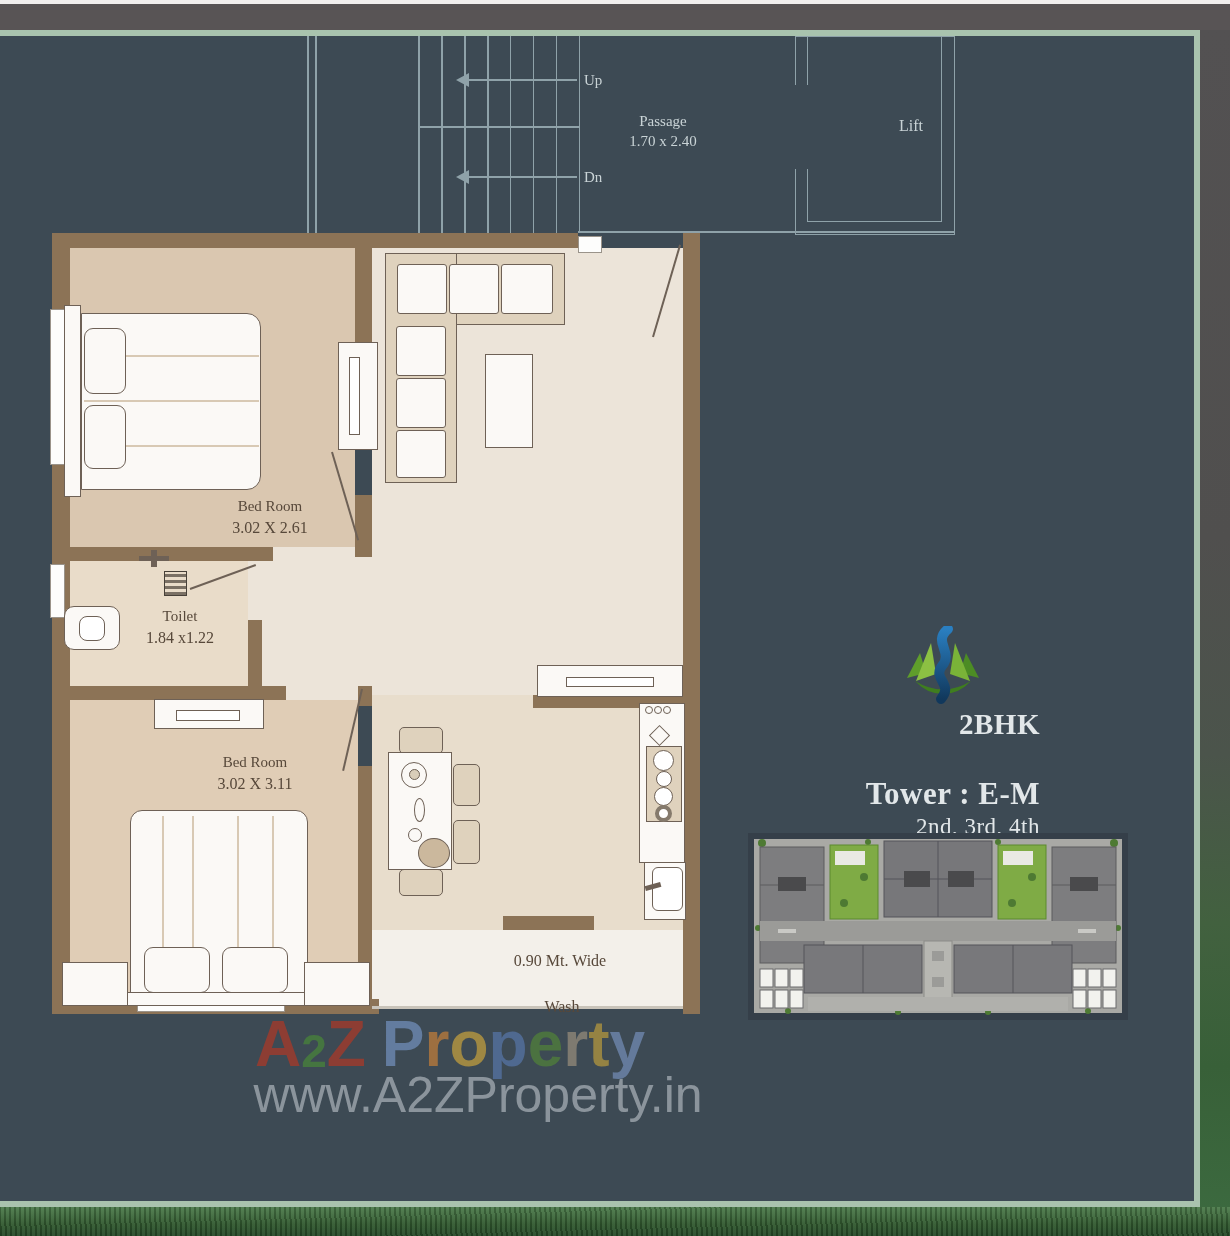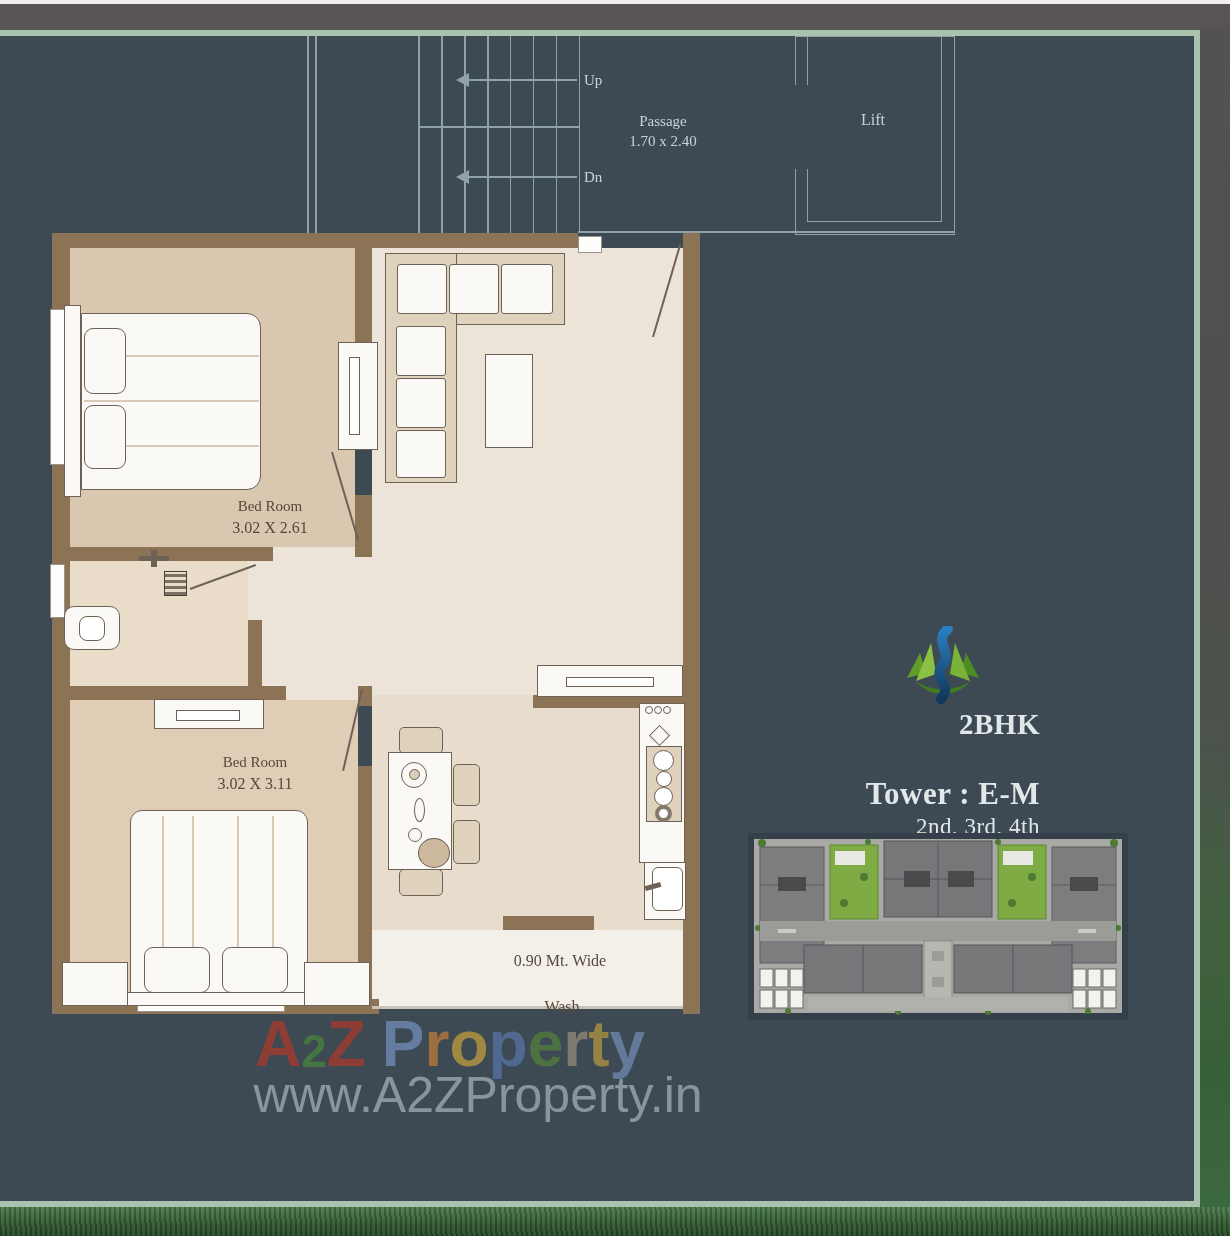--- a/index.html
+++ b/index.html
@@ -77,21 +77,21 @@
   <div class="abs stxt" style="left:584px;top:168px;width:40px;text-align:left;">Dn</div>
 
   <div class="abs stxt" style="left:583px;top:112px;width:160px;">
     <div>Passage</div>
     <div>1.70 x 2.40</div>
   </div>
 
   <div class="abs liftbox" style="left:795px;top:36px;width:158px;height:197px;"></div>
   <div class="abs" style="left:807px;top:36px;width:135px;height:186px;border:1.6px solid #8fa2a9;border-top:none;box-sizing:border-box;"></div>
   <div class="abs" style="left:790px;top:85px;width:22px;height:84px;background:#3d4a54;"></div>
-  <div class="abs stxt" style="left:823px;top:110px;width:100px;font-size:16px;">Lift</div>
+  <div class="abs stxt" style="left:823px;top:116px;width:100px;font-size:16px;text-align:right;">Lift</div>
 
   <div class="abs floor-tan" style="left:70px;top:248px;width:285px;height:299px;"></div>
   <div class="abs floor-cream" style="left:372px;top:248px;width:311px;height:447px;"></div>
   <div class="abs floor-cream" style="left:248px;top:547px;width:124px;height:153px;"></div>
   <div class="abs floor-toilet" style="left:70px;top:560px;width:178px;height:126px;"></div>
   <div class="abs floor-tan2" style="left:70px;top:700px;width:288px;height:300px;"></div>
   <div class="abs floor-kitchen" style="left:372px;top:695px;width:311px;height:240px;"></div>
   <div class="abs floor-wash" style="left:372px;top:930px;width:311px;height:78px;"></div>
 
   <div class="abs wall" style="left:52px;top:233px;width:526px;height:15px;"></div>
@@ -185,20 +185,24 @@
   <div class="abs furn" style="left:222px;top:947px;width:66px;height:46px;border-radius:9px;"></div>
   <div class="abs furn" style="left:125px;top:992px;width:188px;height:14px;border-radius:3px;"></div>
   <div class="abs furn" style="left:62px;top:962px;width:66px;height:44px;"></div>
   <div class="abs furn" style="left:304px;top:962px;width:66px;height:44px;"></div>
 
   <div class="abs" style="left:372px;top:1006px;width:311px;height:3px;background:#c9c4ba;"></div>
 
   <div class="abs rl" style="left:190px;top:497px;width:160px;">
     <div class="nm">Bed Room</div>
     <div class="dm">3.02 X 2.61</div>
+  </div>
+  <div class="abs rl" style="left:110px;top:607px;width:140px;">
+    <div class="nm">Toilet</div>
+    <div class="dm">1.84 x1.22</div>
   </div>
   <div class="abs rl" style="left:175px;top:753px;width:160px;">
     <div class="nm">Bed Room</div>
     <div class="dm">3.02 X 3.11</div>
   </div>
   <div class="abs rl" style="left:460px;top:950px;width:200px;">
     <div class="dm">0.90 Mt. Wide</div>
   </div>
   <div class="abs rl" style="left:462px;top:988px;width:200px;margin-top:8px;">
     <div class="dm">Wash</div>

